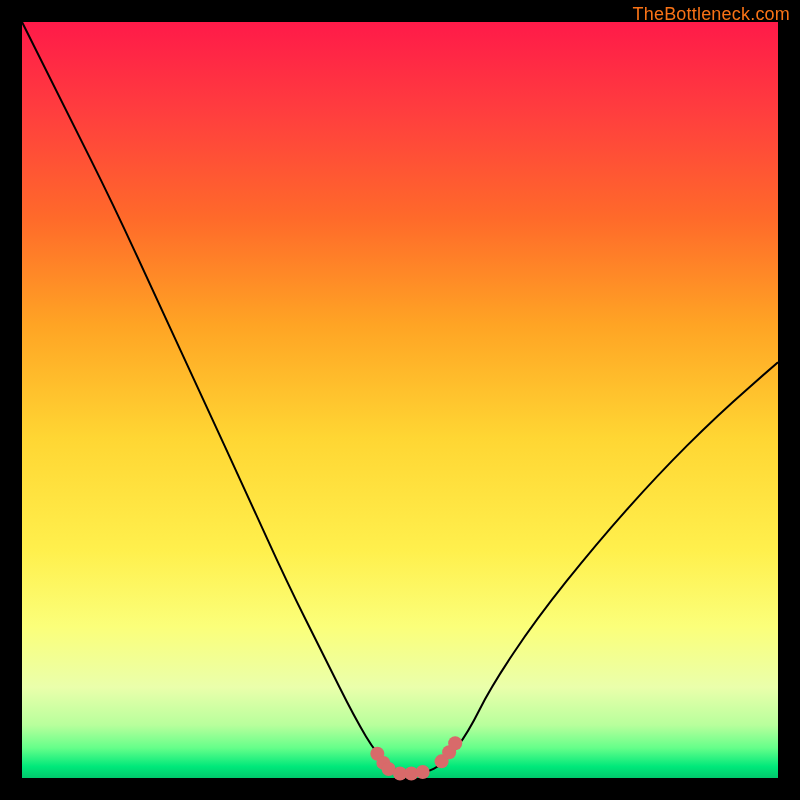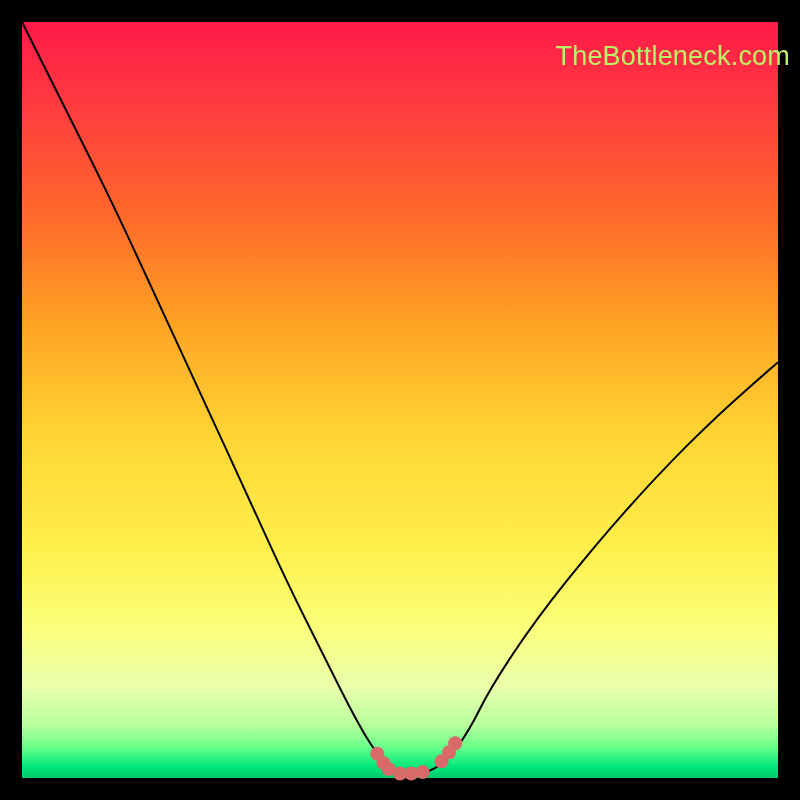--- a/index.html
+++ b/index.html
@@ -35,26 +35,25 @@
       #b8ff9c 93%,
       #66ff8a 96%,
       #00e87a 98.5%,
       #00c96c 100%
     );
   }
   .watermark {
     position: absolute;
     top: 4px;
     right: 10px;
-    color: #bef264;
-    font-size: 27px;
+    color: #f97316;
+    font-size: 18px;
     letter-spacing: 0.2px;
     font-weight: 500;
     user-select: none;
-    margin-top: 37px;
   }
   svg.curve {
     position: absolute;
     left: 22px;
     top: 22px;
     width: 756px;
     height: 756px;
     overflow: visible;
   }
 </style>

